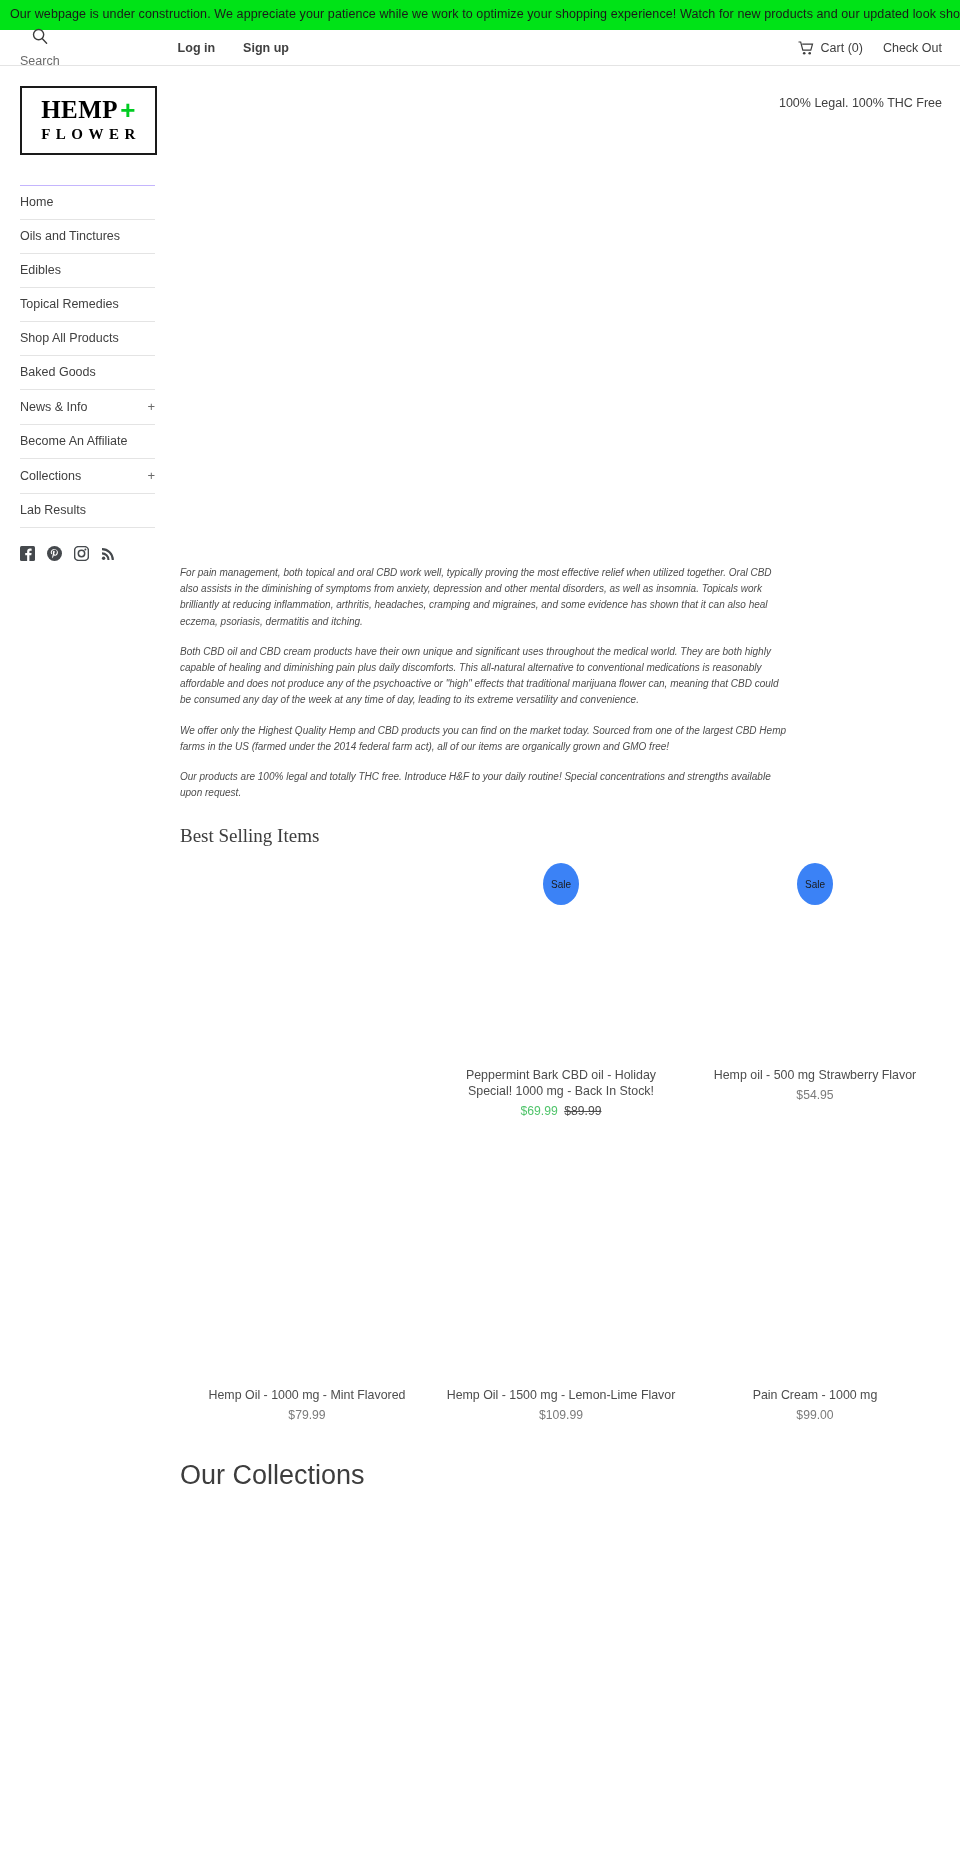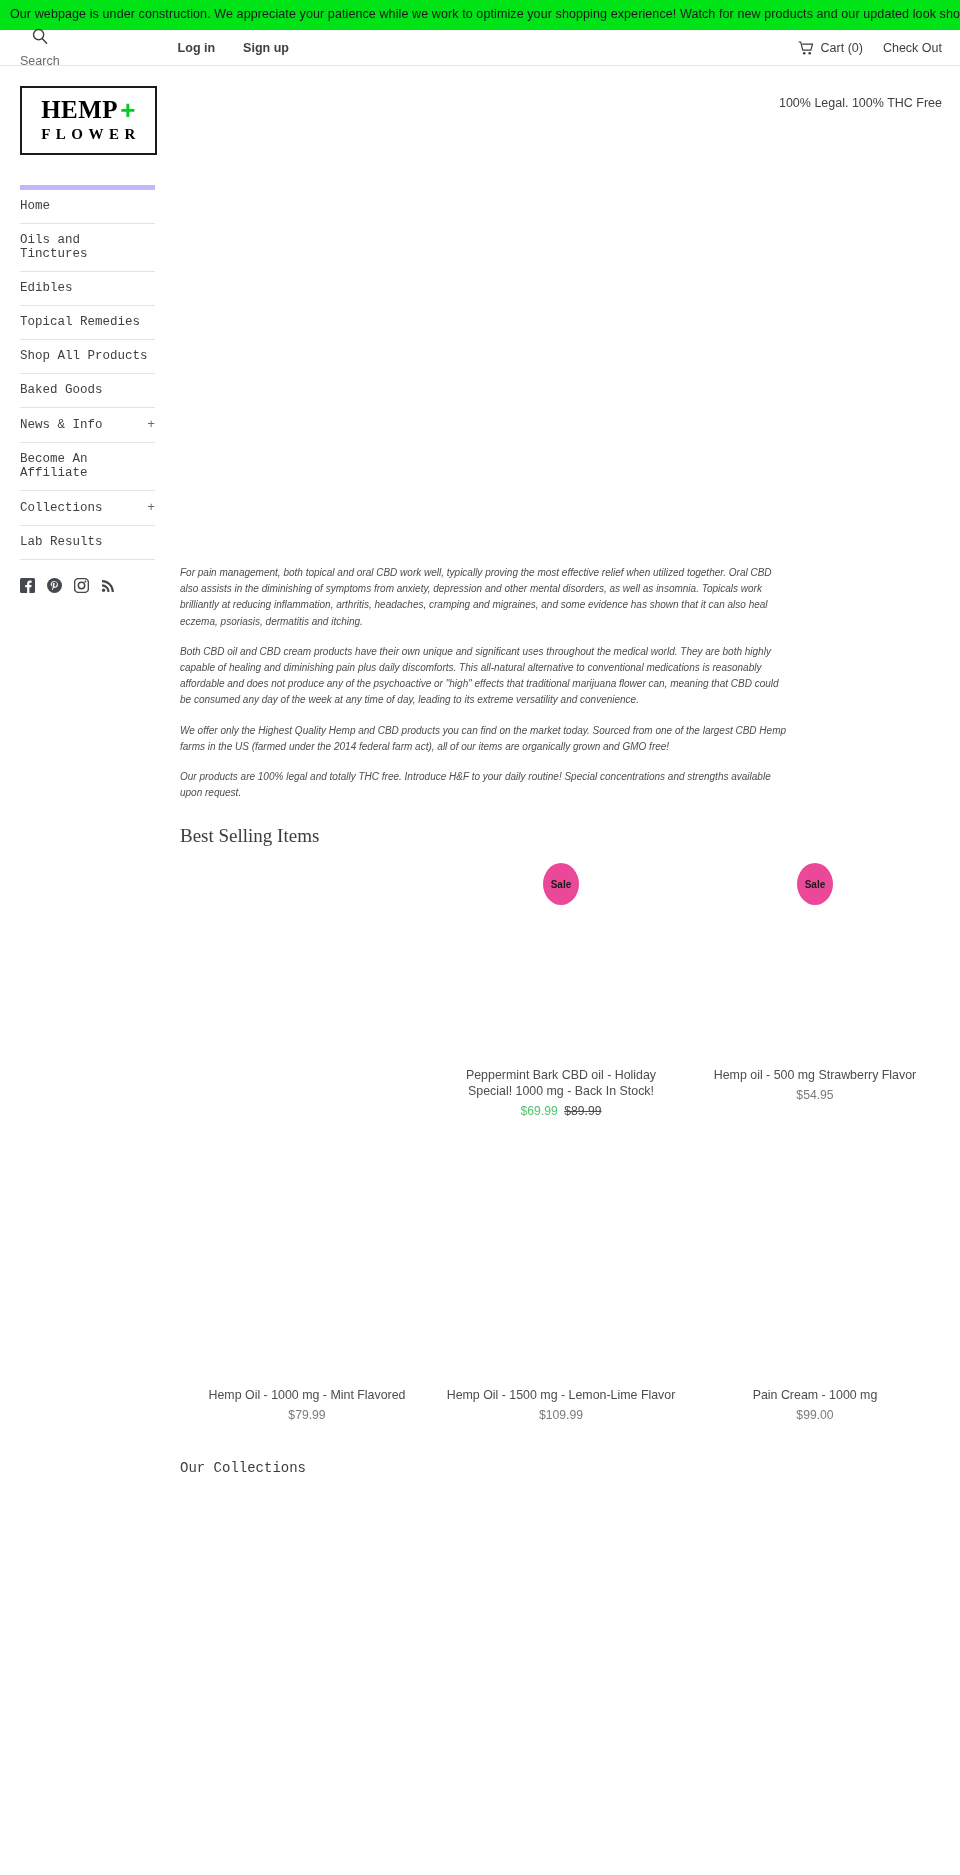--- a/index.html
+++ b/index.html
@@ -81,21 +81,21 @@
   .logo-bottom {
     text-align: center;
     font-family: "Liberation Serif", serif;
     font-weight: bold;
     font-size: 15px;
     letter-spacing: 5.5px;
     margin-top: 3px;
     color: #000;
     padding-left: 5px;
   }
-  .nav { border-top: 5px solid #c4b5fd; font-family: Liberation Mono, monospace; }
+  .nav { border-top: 1px solid #c4b5fd; }
   .nav-item {
     display: flex; align-items: center; justify-content: space-between;
     border-bottom: 1px solid #e4e4e4;
     padding: 9px 0 10px;
     font-size: 12.5px;
     color: #404040;
     text-decoration: none;
     cursor: pointer;
   }
   .nav-plus { font-size: 13px; color: #6a6a6a; }
@@ -157,42 +157,42 @@
   .card-media {
     height: 205px;
     position: relative;
   }
   .sale-badge {
     position: absolute;
     top: 0; left: 50%;
     transform: translateX(-50%);
     width: 36px; height: 42px;
     border-radius: 50%;
-    background: #ec4899;
+    background: #3b82f6;
     color: #1a1a1a;
     font-size: 10px;
-    display: flex; align-items: center; justify-content: center; font-weight: bold;
+    display: flex; align-items: center; justify-content: center;
   }
   .card-title {
     font-size: 12.4px;
     line-height: 1.28;
     color: #4d4d4d;
     margin: 0 0 4px;
   }
   .card-price { font-size: 12.2px; color: #7a7a7a; }
   .price-sale { color: #4fc46a; }
   .price-was { color: #4d4d4d; text-decoration: line-through; margin-left: 3px; }
 
   .grid-row2 { margin-top: 16px; }
   .card-media-tall { height: 222px; }
 
   h2.collections-title {
-    font-family: Liberation Mono, monospace;
+    font-family: Liberation Sans, sans-serif;
     font-weight: normal;
-    font-size: 14px;
+    font-size: 27px;
     color: #3d3d3d;
     margin: 28px 0 0 0;
     padding-left: 5px;
   }
 </style>
 </head>
 <body>
 
 <div class="announcement">Our webpage is under construction. We appreciate your patience while we work to optimize your shopping experience! Watch for new products and our updated look shortly!</div>
 

